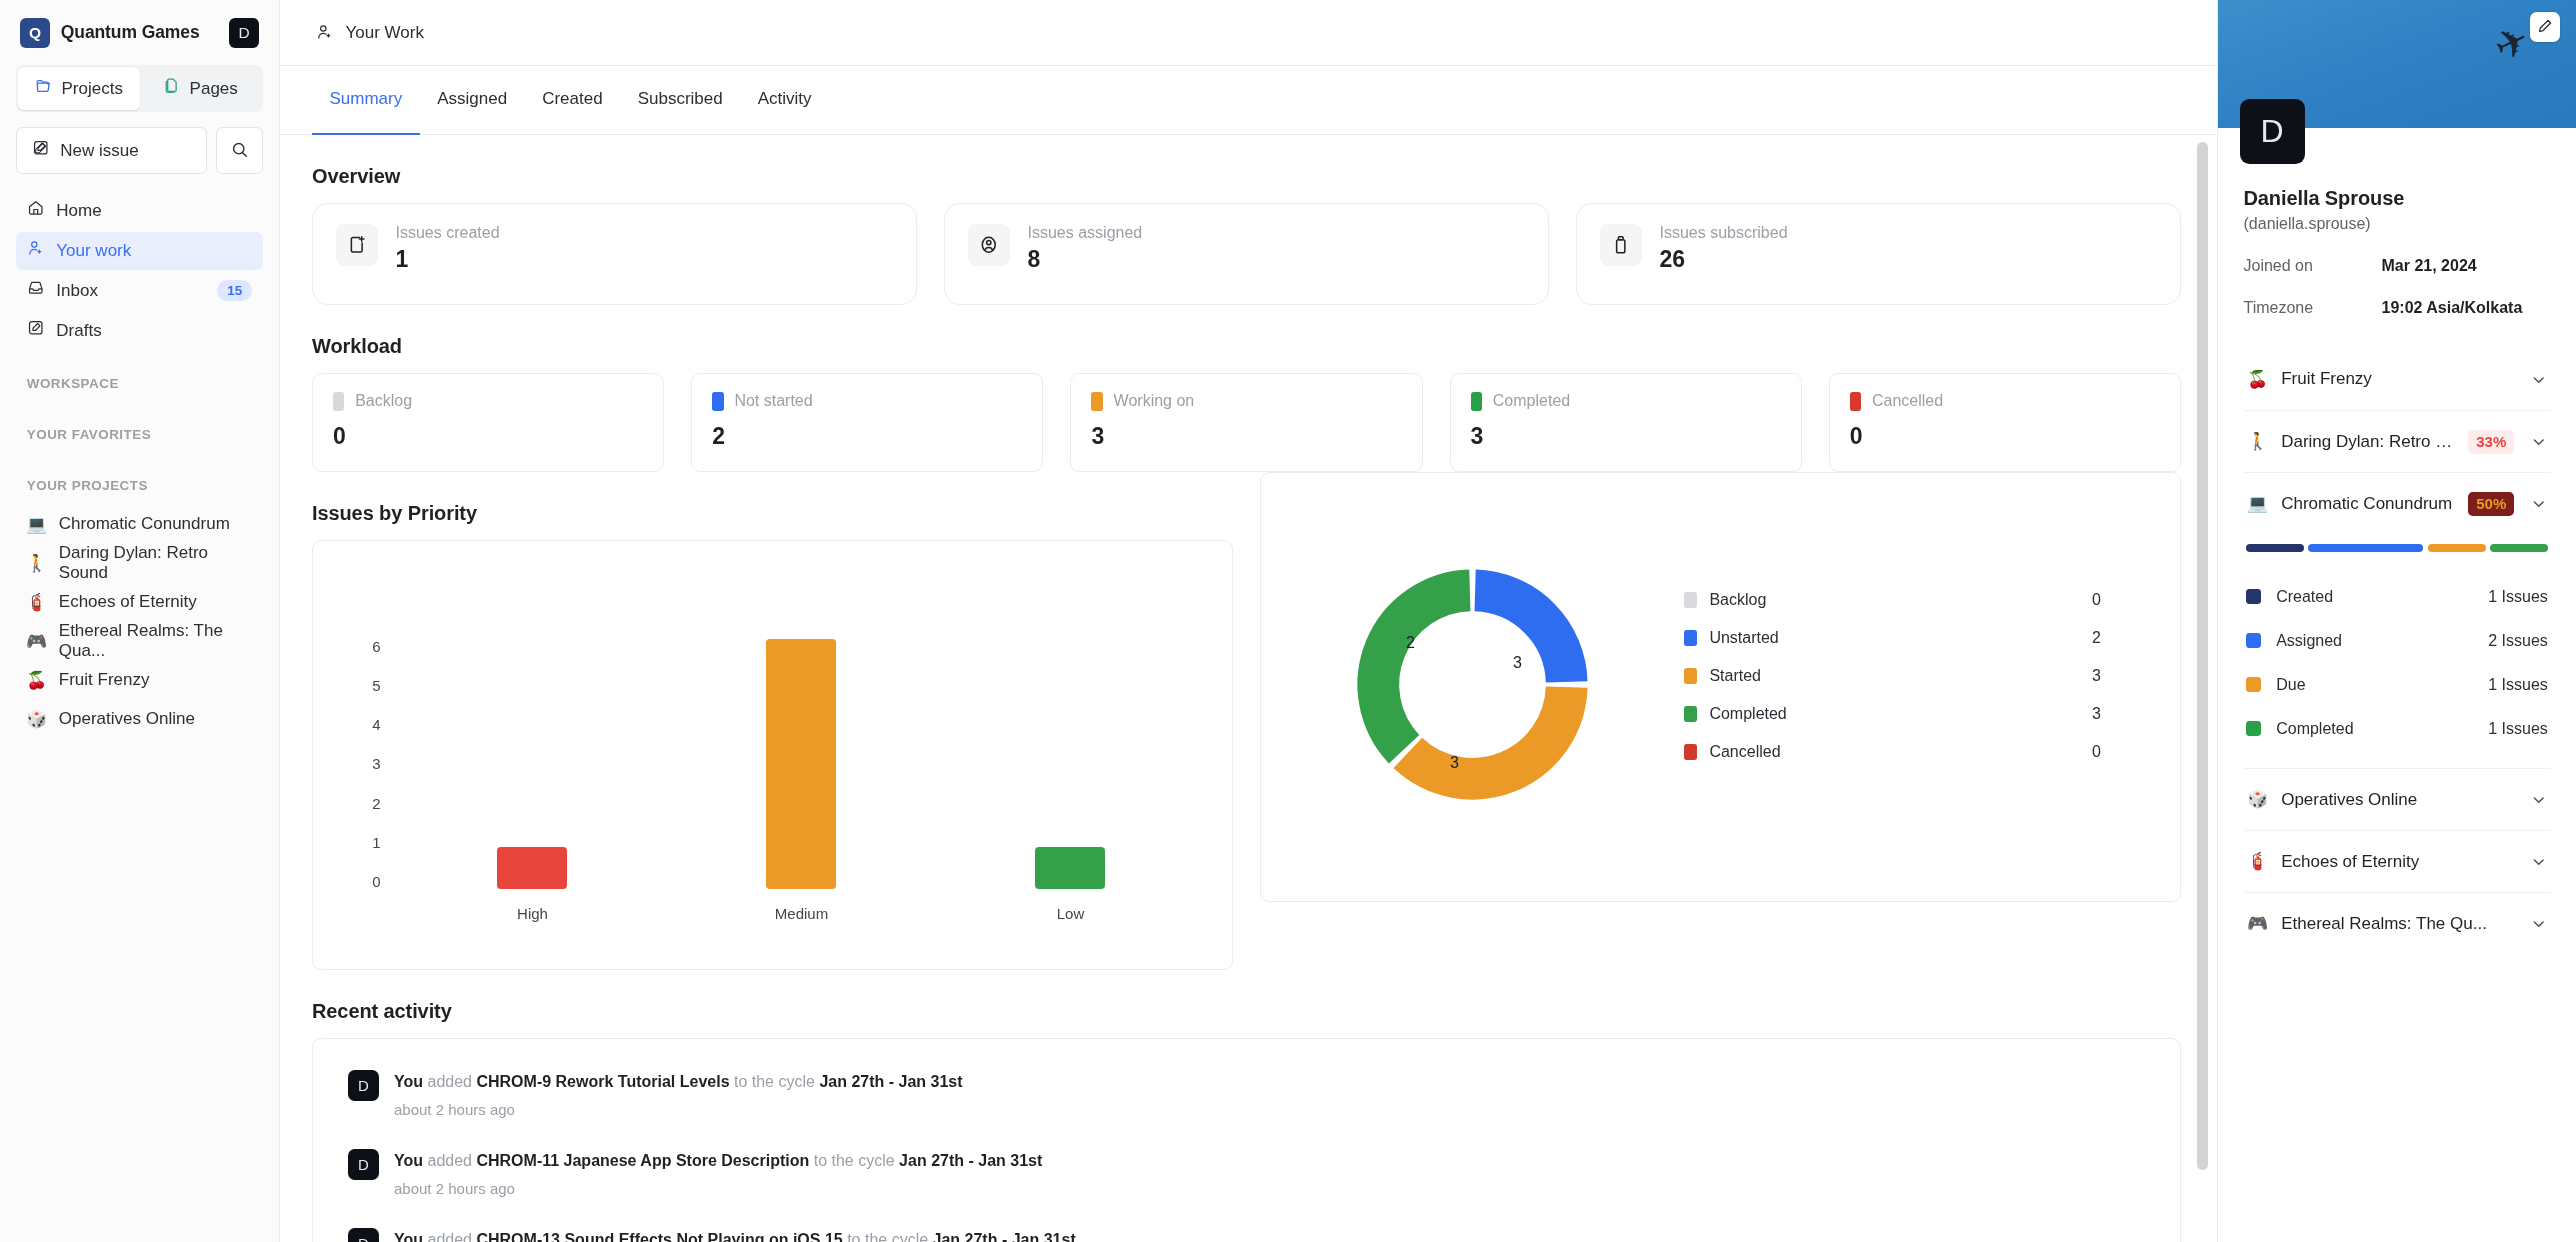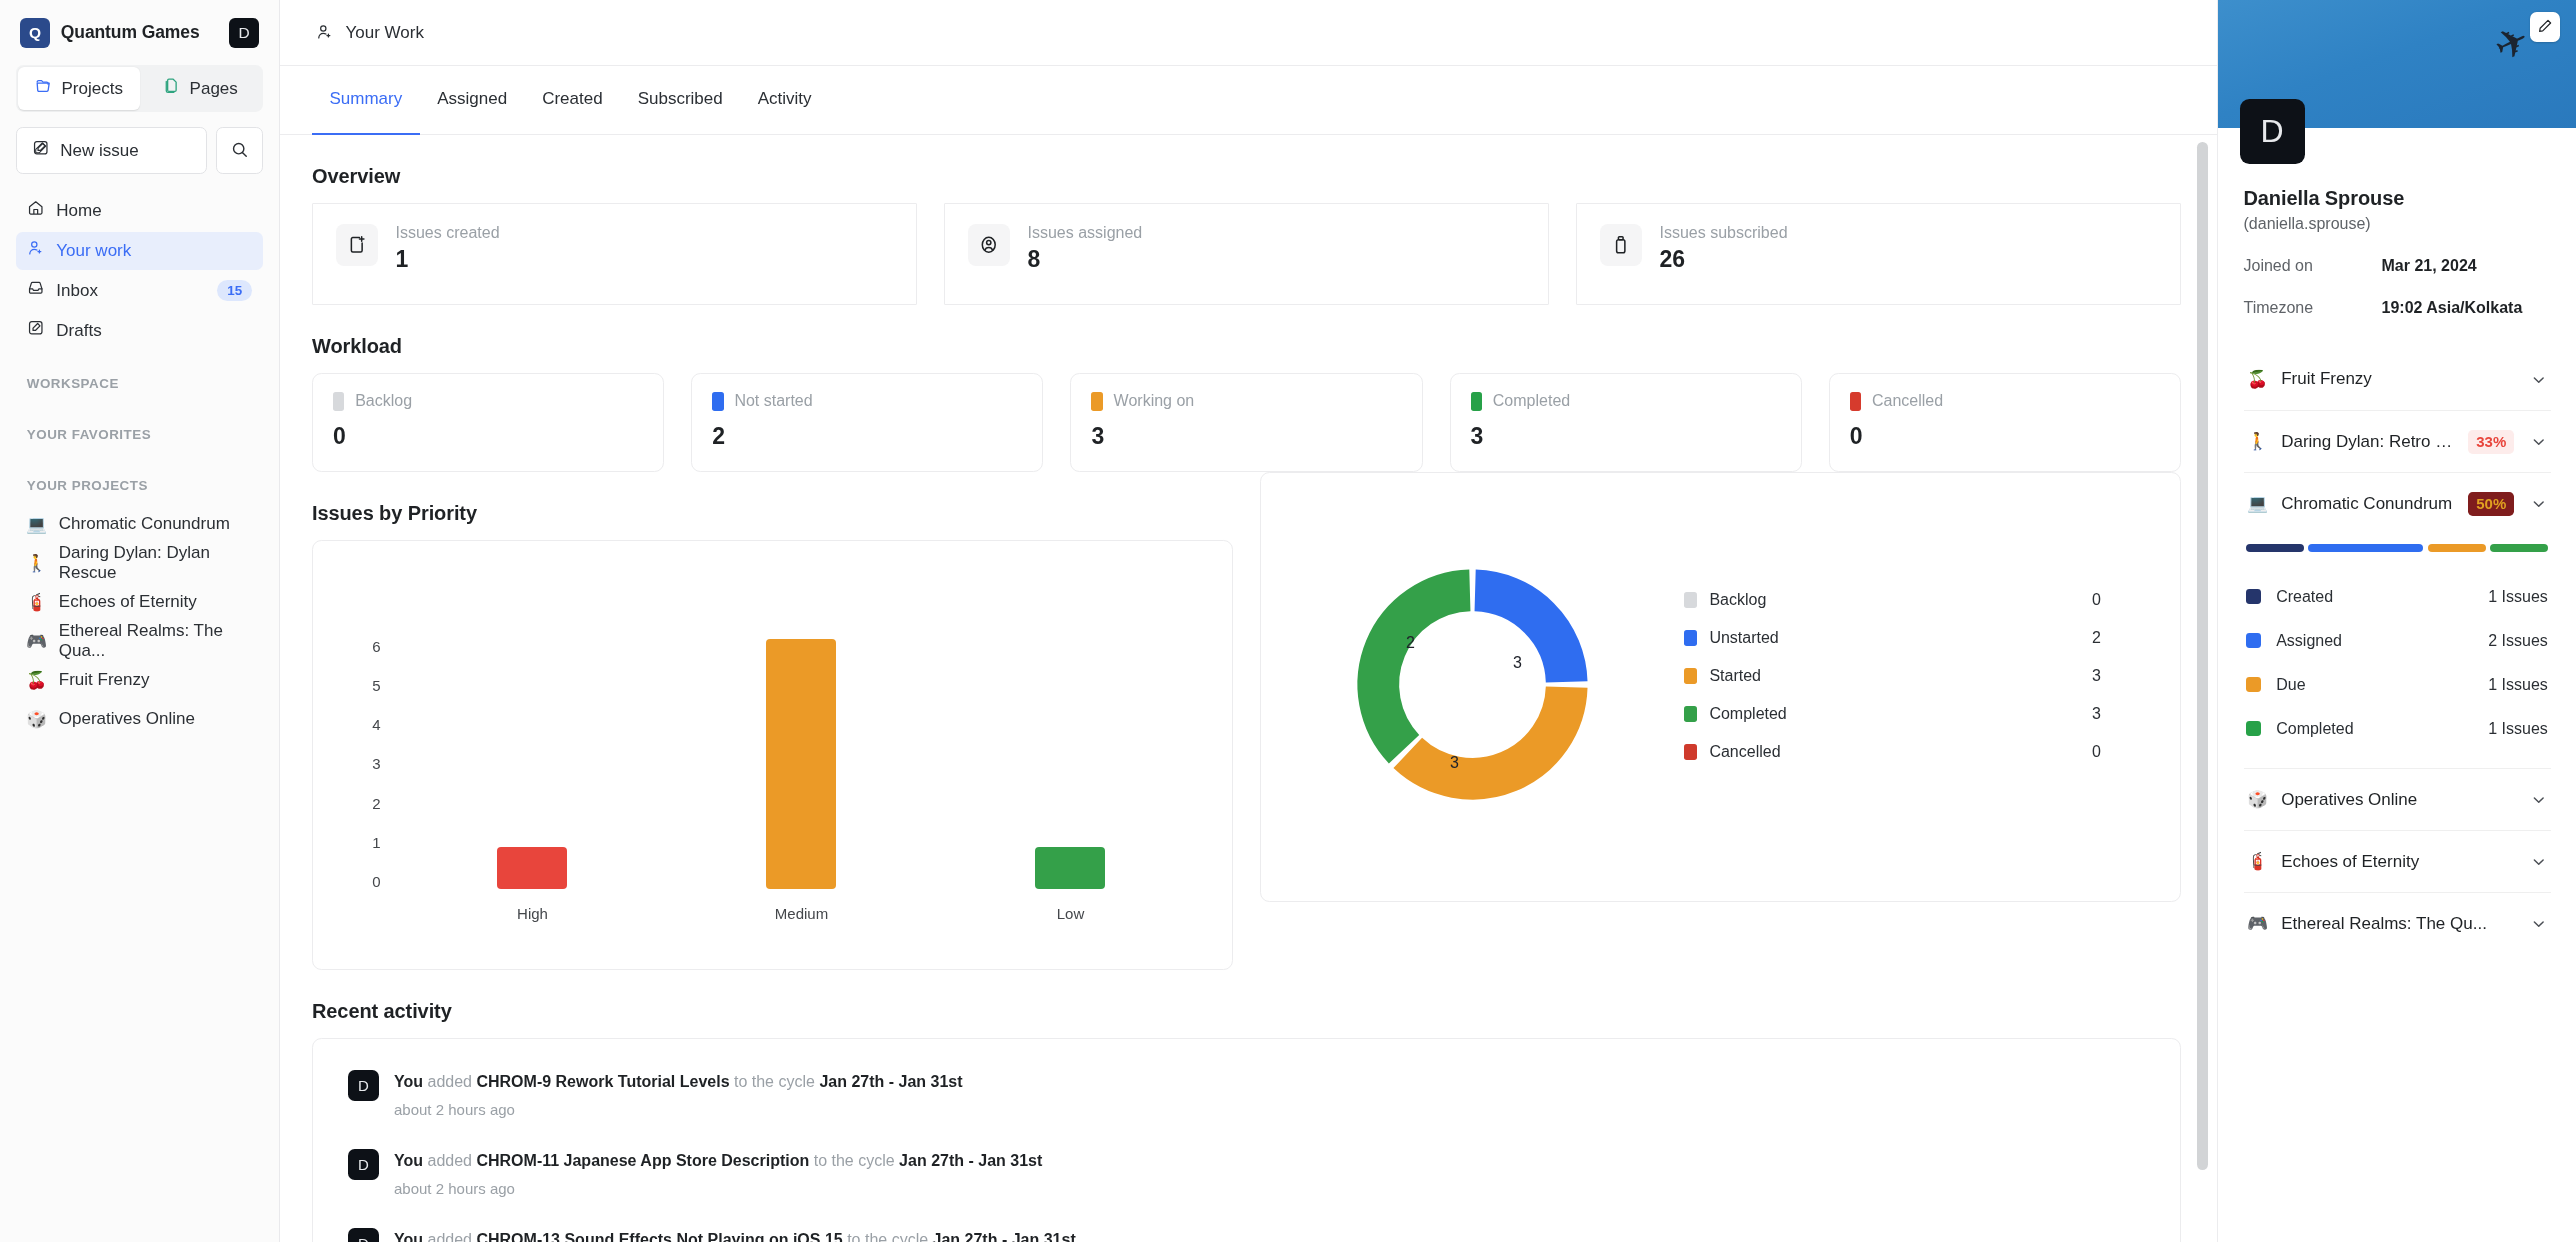--- a/index.html
+++ b/index.html
@@ -104,21 +104,21 @@
   .scrollarea { flex: 1; overflow: hidden; position: relative; padding: 0 36px 0 32px; }
   .scrollbar {
     position: absolute; right: 9.4px; top: 6.7px; width: 10.8px; height: 1028px;
     background: #d2d4d6; border-radius: 5.4px;
   }
 
   .sec-title { font-size: 20px; font-weight: 600; margin: 30px 0 15px 0; letter-spacing: -0.1px; }
 
   .cards { display: flex; gap: 27px; }
   .ov-card {
-    flex: 1; border: 0.7px solid #ececee; border-radius: 1px; background: #fff;
+    flex: 1; border: 0.7px solid #ececee; border-radius: 16px; background: #fff;
     padding: 20px 23px; height: 102px; display: flex; align-items: flex-start; gap: 17.5px;
   }
   .ov-ico {
     width: 42px; height: 42px; border-radius: 8px; background: #f5f5f6;
     display: flex; align-items: center; justify-content: center; flex: 0 0 42px;
   }
   .ov-lbl { font-size: 16px; color: #9aa0a6; margin-bottom: 4px; }
   .ov-val { font-size: 23px; font-weight: 700; }
 
   .wl-card {
@@ -323,21 +323,21 @@
     <div class="nav-sec">WORKSPACE</div>
     <div class="nav-sec">YOUR FAVORITES</div>
     <div class="nav-sec">YOUR PROJECTS</div>
 
     <div class="proj-item">
       <span class="proj-emoji">💻</span>
       <span>Chromatic Conundrum</span>
     </div>
     <div class="proj-item">
       <span class="proj-emoji">🚶</span>
-      <span>Daring Dylan: Dylan Rescue</span>
+      <span>Daring Dylan: Retro Sound</span>
     </div>
     <div class="proj-item">
       <span class="proj-emoji">🧯</span>
       <span>Echoes of Eternity</span>
     </div>
     <div class="proj-item">
       <span class="proj-emoji">🎮</span>
       <span>Ethereal Realms: The Qua...</span>
     </div>
     <div class="proj-item">

